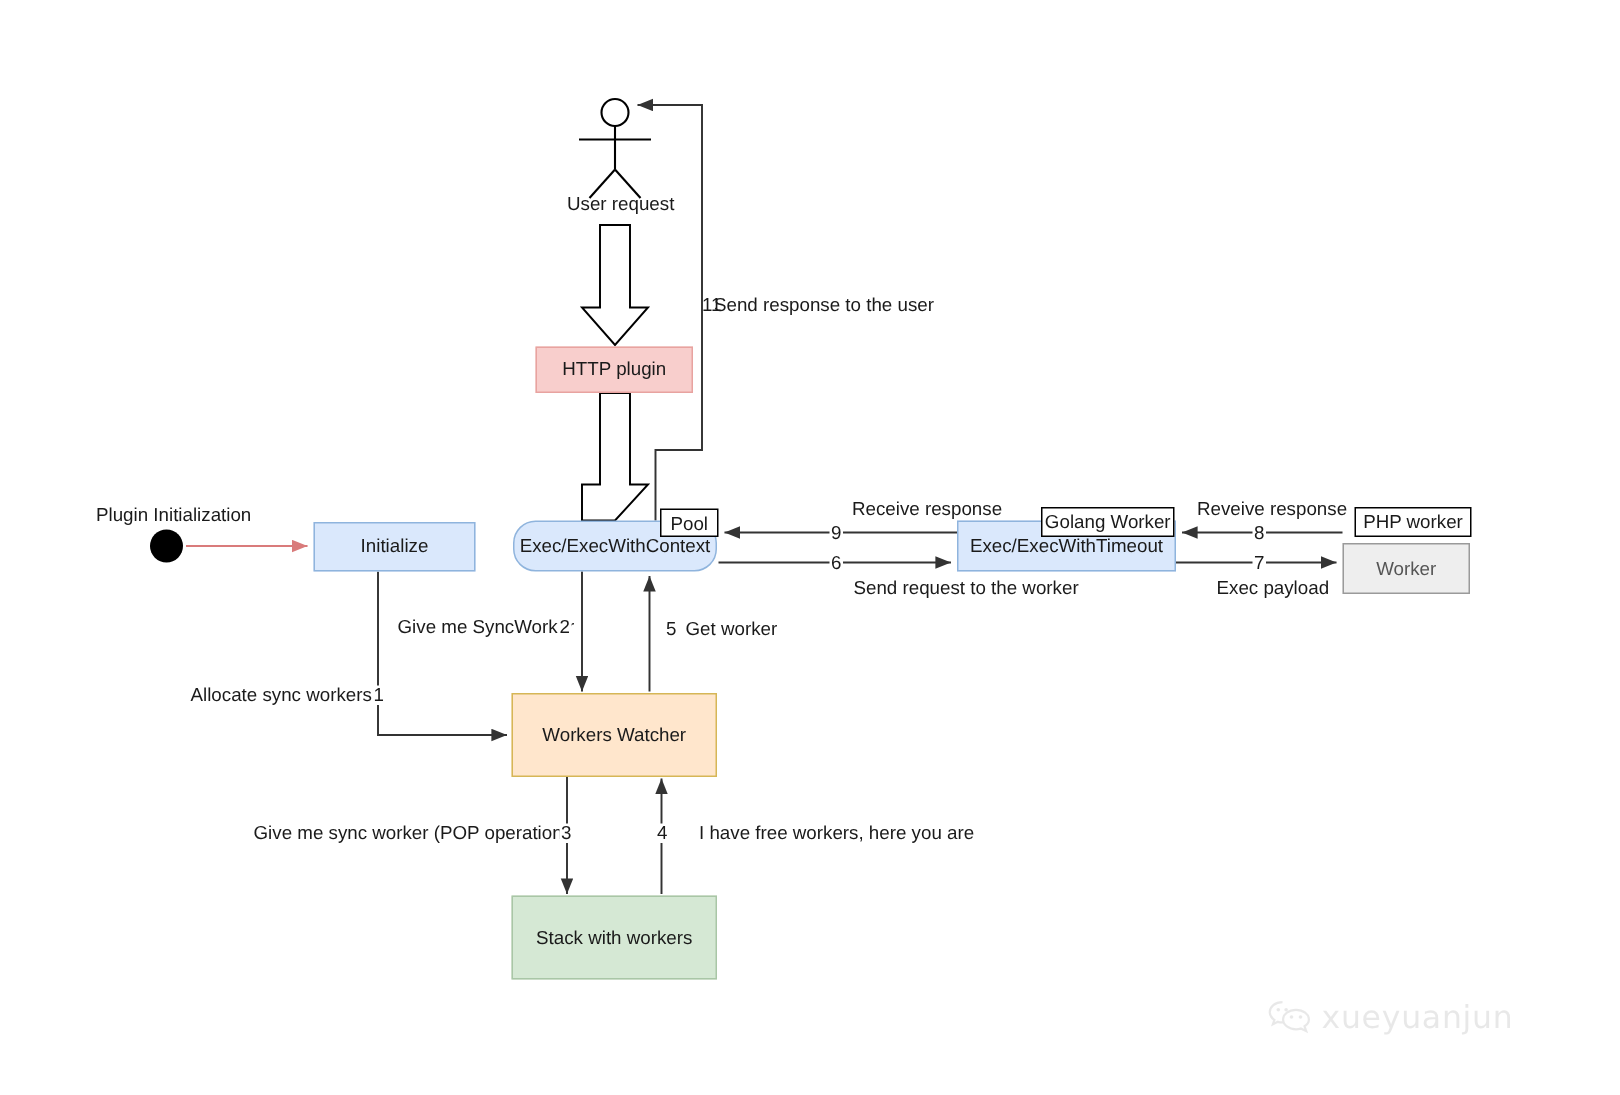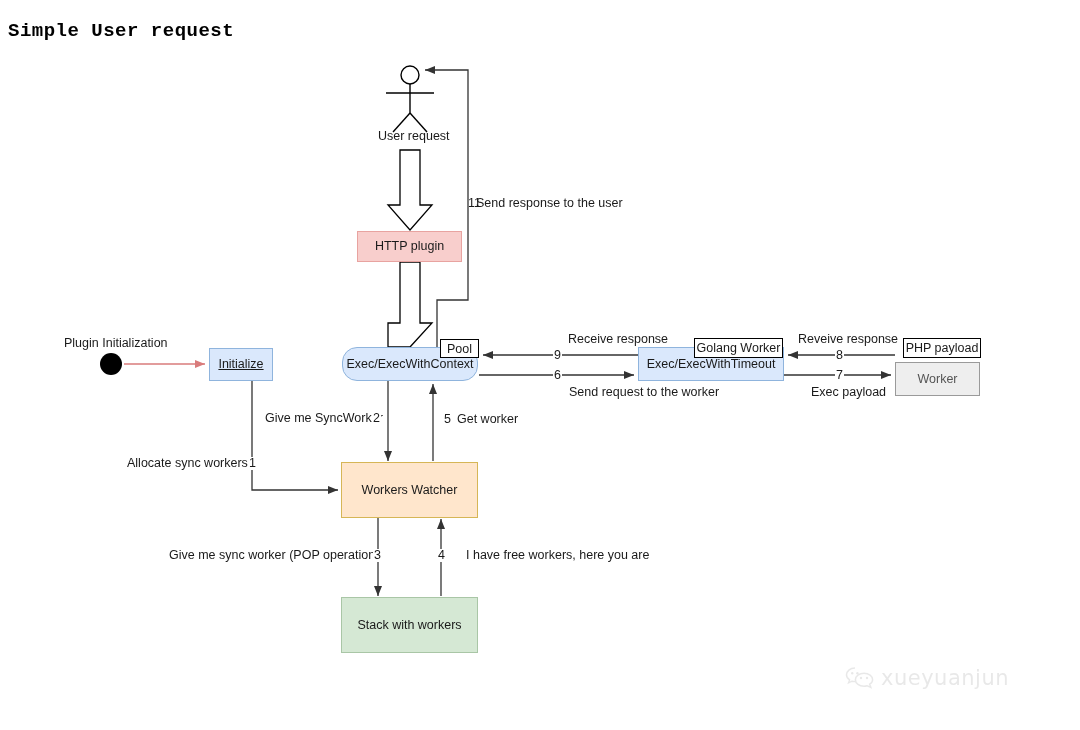--- a/index.html
+++ b/index.html
@@ -125,21 +125,20 @@
     color: #b6b6b6;
     letter-spacing: 0.5px;
     font-family: "DejaVu Sans", sans-serif;
   }
 </style>
 </head>
 <body>
 
 <div id="canvas">
 
-  <div id="title">Simple User request</div>
 
   <svg class="svg-layer" viewBox="0 0 1080 730" xmlns="http://www.w3.org/2000/svg">
     <defs>
       <marker id="ah" markerWidth="10" markerHeight="10" refX="8" refY="3.2" orient="auto" markerUnits="strokeWidth">
         <path d="M0,0 L8,3.2 L0,6.4 z" fill="#333333"></path>
       </marker>
       <marker id="ah-red" markerWidth="10" markerHeight="10" refX="8" refY="3.2" orient="auto" markerUnits="strokeWidth">
         <path d="M0,0 L8,3.2 L0,6.4 z" fill="#d97b7b"></path>
       </marker>
     </defs>
@@ -176,21 +175,21 @@
 
     <line x1="378" y1="517" x2="378" y2="596" stroke="#333333" stroke-width="1.3" marker-end="url(#ah)"></line>
 
     <line x1="441" y1="596" x2="441" y2="519" stroke="#333333" stroke-width="1.3" marker-end="url(#ah)"></line>
   </svg>
 
   <div class="node node-pink" style="left:357px; top:231px; width:105px; height:31px;">
     <span>HTTP plugin</span>
   </div>
 
-  <div class="node node-blue" style="left:209px; top:348px; width:64px; height:33px;text-decoration:underline;">
+  <div class="node node-blue" style="left:209px; top:348px; width:108px; height:33px;">
     <span>Initialize</span>
   </div>
 
   <div class="node node-blue" style="left:342px; top:347px; width:136px; height:34px;border-radius:15px;">
     <span>Exec/ExecWithContext</span>
   </div>
 
   <div class="node node-blue" style="left:638px; top:347px; width:146px; height:34px;">
     <span>Exec/ExecWithTimeout</span>
   </div>
@@ -209,21 +208,21 @@
 
   <div class="tag-box" style="left:440px; top:329px; width:39px; height:19px;">
     <span>Pool</span>
   </div>
 
   <div class="tag-box" style="left:694px; top:328px; width:89px; height:20px;">
     <span>Golang Worker</span>
   </div>
 
   <div class="tag-box" style="left:903px; top:328px; width:78px; height:20px;">
-    <span>PHP payload</span>
+    <span>PHP worker</span>
   </div>
 
   <div id="start-dot"></div>
 
   <div class="label" style="left:378px; top:130px;">User request</div>
 
   <div class="label-init" style="left:64px; top:336px;">Plugin Initialization</div>
 
   <div class="label" style="left:468px; top:197px;">11</div>
   <div class="label" style="left:476px; top:197px;">Send response to the user</div>

